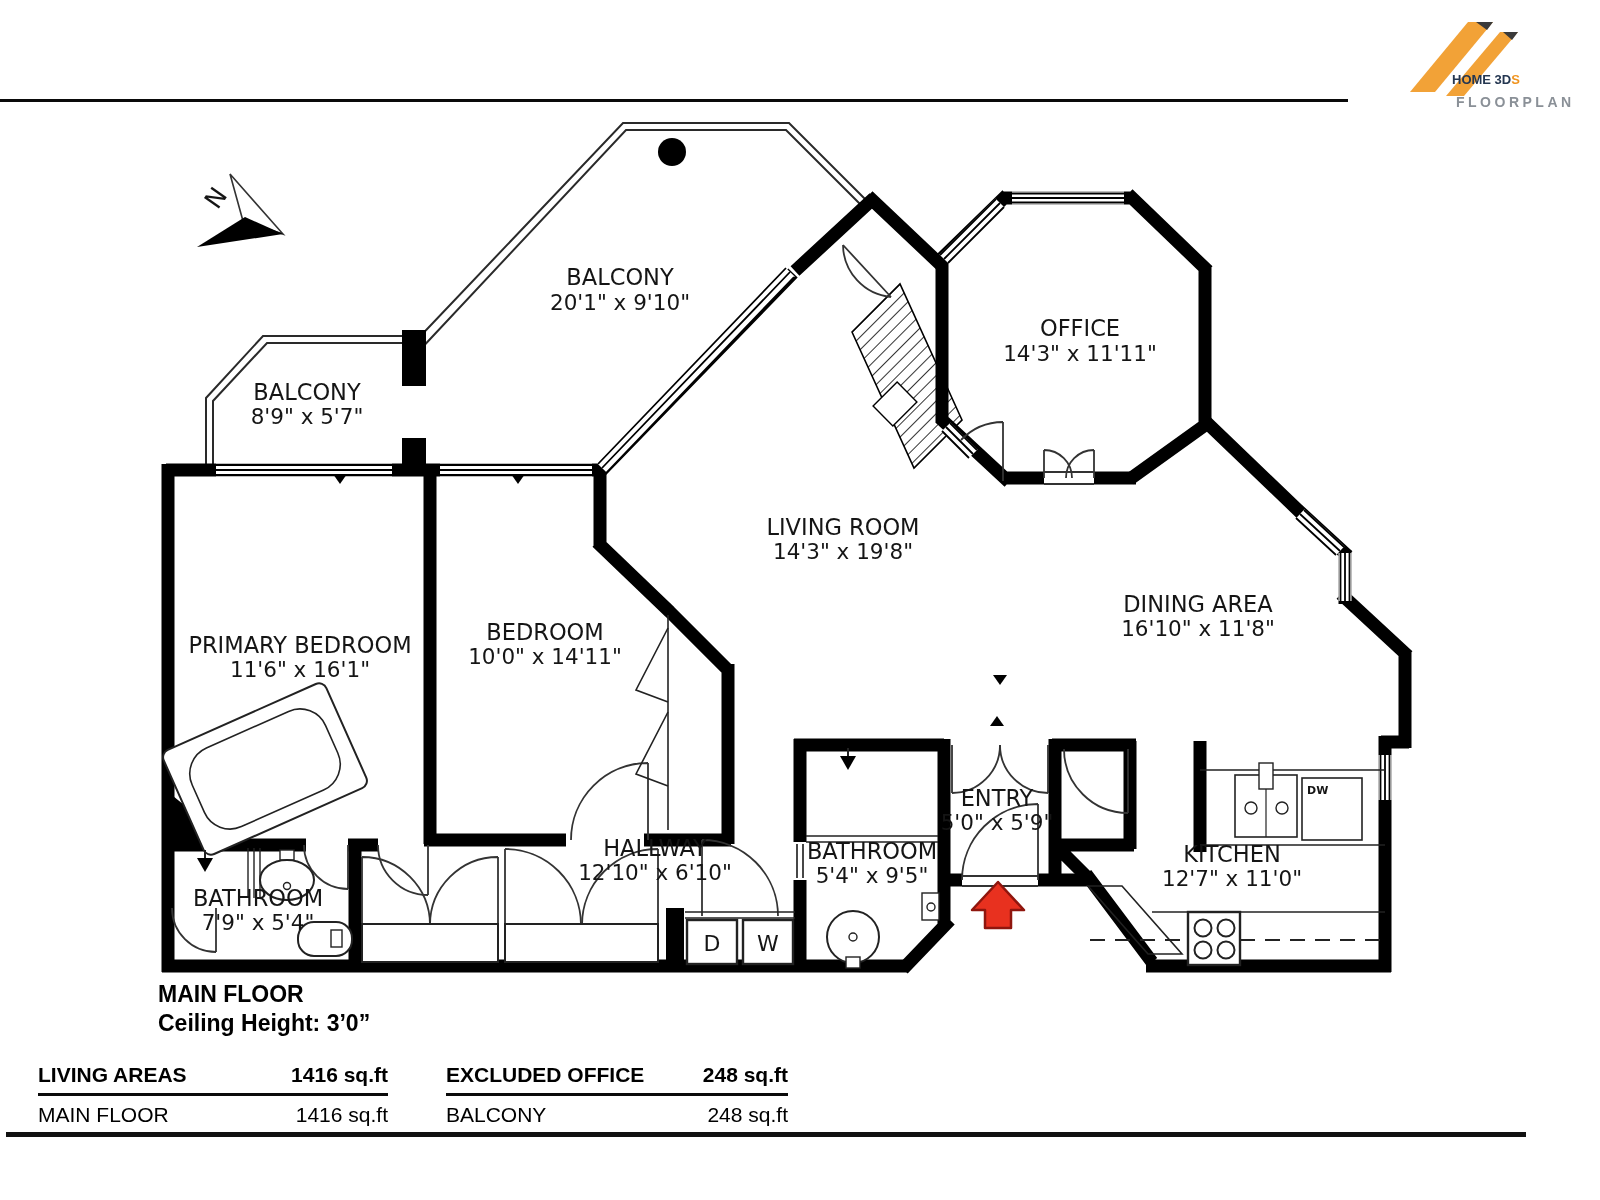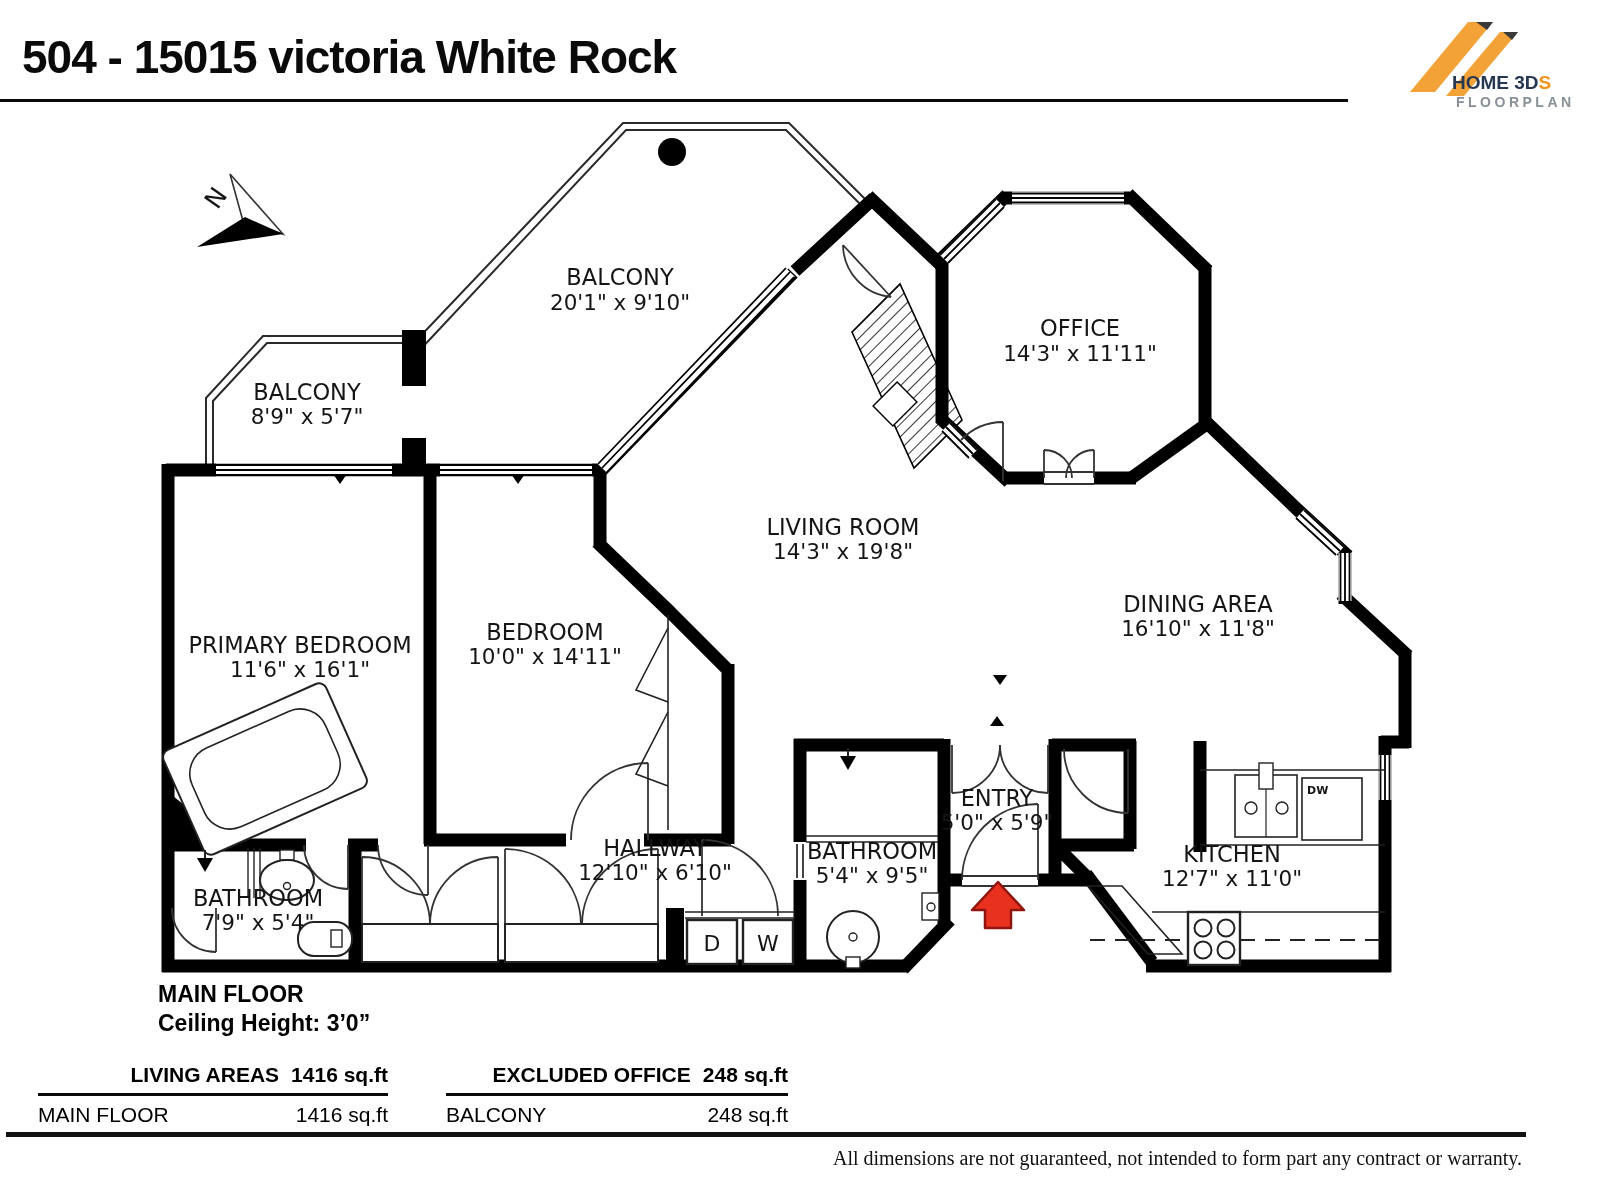--- a/index.html
+++ b/index.html
@@ -2,29 +2,29 @@
 <html><head>
 <meta charset="utf-8">
 <style>
   html,body{margin:0;padding:0;background:#fff;}
   .page{position:relative;width:1600px;height:1200px;background:#fff;overflow:hidden;
         font-family:"Liberation Sans",sans-serif;color:#000;}
   .title{position:absolute;left:22px;top:30px;font-size:46px;font-weight:800;
          letter-spacing:-1px;font-family:"Liberation Sans",sans-serif;color:#0a0a0a;}
   .title-rule{position:absolute;left:0;top:99px;width:1348px;height:3px;background:#0a0a0a;}
   .logo{position:absolute;left:1392px;top:10px;width:190px;height:105px;}
-  .logo .wordmark{position:absolute;left:60px;top:62px;font-size:19px;font-weight:800;color:#253751;}
+  .logo .wordmark{position:absolute;left:60px;top:62px;font-size:13px;font-weight:800;color:#253751;}
   .logo .wordmark .accent{color:#F0941F;}
   .logo .sub{position:absolute;left:64px;top:84px;font-size:14px;font-weight:700;
              letter-spacing:3.5px;color:#8A9097;}
   .plan{position:absolute;left:0;top:0;}
   .floorlabel{position:absolute;left:158px;top:980px;font-size:23px;font-weight:800;line-height:29px;}
   .area-table{position:absolute;top:1063px;font-size:21px;}
-  .area-table .hd{display:flex;justify-content:flex-end;font-weight:800;padding-bottom:6px;
-                  border-bottom:3px solid #0a0a0a;gap:12px;}
+  .area-table .hd{display:flex;justify-content:space-between;font-weight:800;padding-bottom:6px;
+                  border-bottom:3px solid #0a0a0a;}
   .area-table .rw{display:flex;justify-content:space-between;padding-top:7px;font-weight:400;}
   .t-left{left:38px;width:350px;}
   .t-right{left:446px;width:342px;}
   .footer-rule{position:absolute;left:6px;top:1132px;width:1520px;height:5px;background:#111;}
   .foot{position:absolute;font-family:"Liberation Serif",serif;font-size:20px;color:#111;}
   .f1{left:28px;top:1142px;}
   .f2{left:28px;top:1168px;}
   .f3{right:78px;top:1147px;}
   text{font-family:"DejaVu Sans",sans-serif;fill:#151515;}
   .rn{font-size:22.5px;text-anchor:middle;}
@@ -222,21 +222,20 @@
       <text class="rn" x="997" y="806">ENTRY</text>
       <text class="rd" x="997" y="830">5'0" x 5'9"</text>
       <text class="rn" x="1232" y="862">KITCHEN</text>
       <text class="rd" x="1232" y="886">12'7" x 11'0"</text>
       <text class="app" x="712" y="951">D</text>
       <text class="app" x="768" y="951">W</text>
       <text class="tiny" x="1307" y="794">DW</text>
     </g>
   </svg>
 
-  <div class="title">504 - 15015 victoria White Rock</div>
   <div class="title-rule"></div>
 
   <div class="logo">
     <svg width="190" height="105" viewBox="0 0 190 105" style="position:absolute;left:0;top:0;">
       <polygon points="18,82 76,12 101,12 43,82" fill="#F2A237"></polygon>
       <polygon points="54,86 108,22 126,22 72,86" fill="#F2A237"></polygon>
       <polygon points="84,12 101,12 95,20" fill="#3a3a3a"></polygon>
       <polygon points="111,22 126,22 120,30" fill="#3a3a3a"></polygon>
     </svg>
     <div class="wordmark"><span>HOME 3D</span><span class="accent">S</span></div>
@@ -263,15 +262,14 @@
       <span>EXCLUDED OFFICE</span>
       <span>248 sq.ft</span>
     </div>
     <div class="rw">
       <span>BALCONY</span>
       <span>248 sq.ft</span>
     </div>
   </div>
 
   <div class="footer-rule"></div>
-  <div class="foot f3">All dimensions are not guaranteed, not intended to form part any contract or warranty.</div>
 
 </div>
 
 </body></html>

